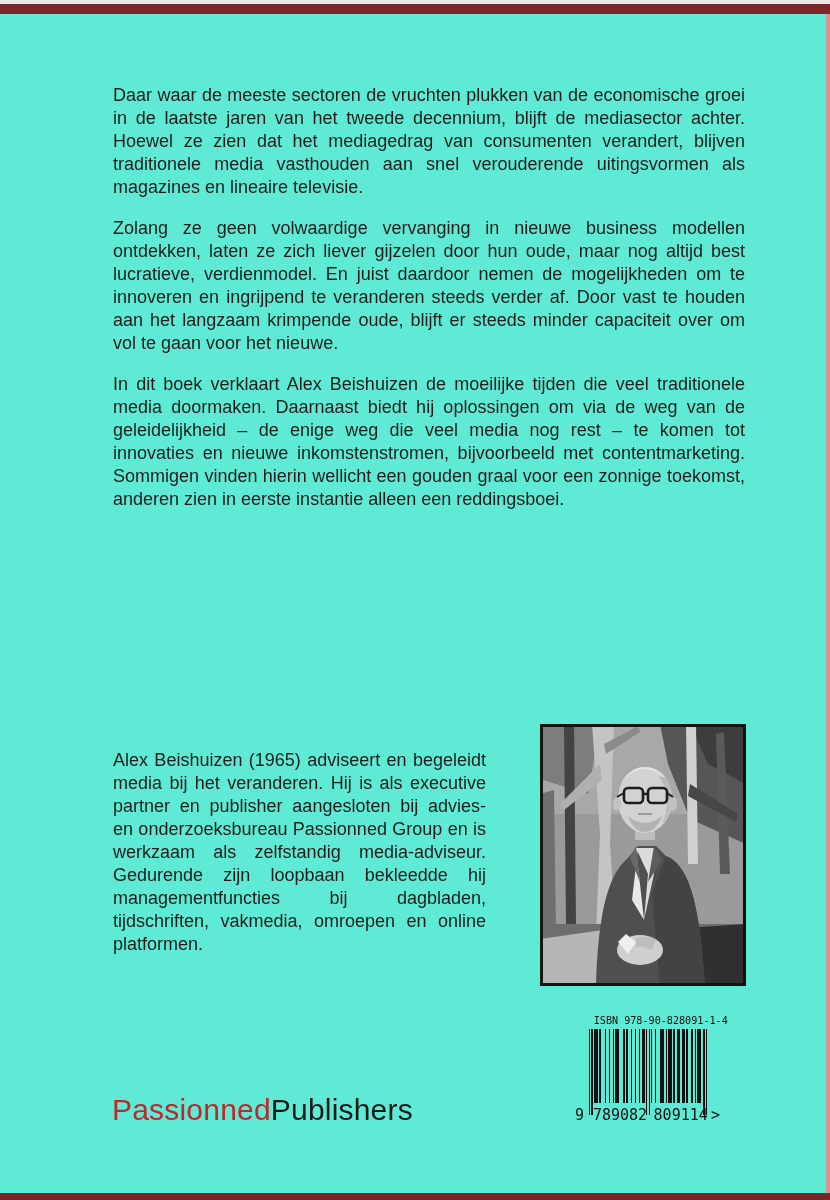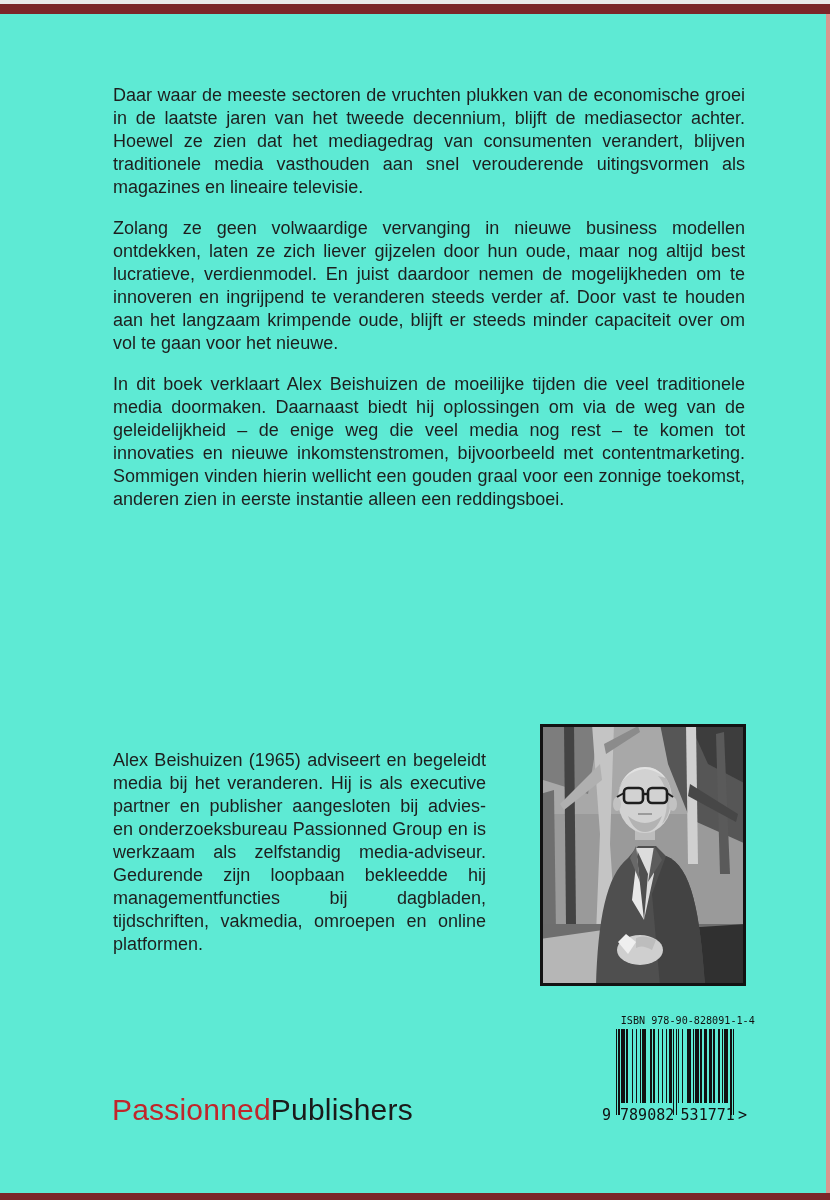--- a/index.html
+++ b/index.html
@@ -37,37 +37,37 @@
   .photo svg{display:block;width:206px;height:262px;}
 
   .logo{
     position:absolute;left:112px;top:1089px;
     font-size:30px;font-weight:400;letter-spacing:0.2px;white-space:nowrap;
     color:#1a1a1a;
   }
   .logo .p1{color:#c0262b;}
 
   .barcode-block{
-    position:absolute;left:602px;top:1010px;width:145px;
+    position:absolute;left:575px;top:1010px;width:145px;
     font-family:"DejaVu Sans Mono",monospace;color:#111;
   }
   .isbn-label{
     margin-left:14px;width:118px;text-align:center;
     font-size:11px;letter-spacing:0;white-space:nowrap;
     transform:scaleX(0.92);transform-origin:center;
     margin-bottom:2px;
   }
   .bars-wrap{margin-left:14px;width:118px;height:86px;}
   .bars-wrap svg{display:block;}
   .digits{
     display:flex;align-items:flex-start;
     margin-top:-9px;font-size:15px;line-height:18px;
   }
   .d-lead{width:13px;text-align:left;background:transparent;}
-  .d-g1{width:55px;margin-left:5px;text-align:center;}
+  .d-g1{width:55px;margin-left:5px;}
   .d-g2{width:55px;margin-left:6px;text-align:center;}
   .d-arrow{margin-left:3px;}
 </style>
 </head>
 <body>
 
 <div class="page">
 
   <div class="bar top" style="background-color: rgb(123, 38, 41);"></div>
   <div class="edge-right" style="background-color: rgb(217, 150, 143);"></div>
@@ -186,19 +186,19 @@
           <rect x="87" y="0" width="1" height="74"></rect>
           <rect x="88" y="0" width="1" height="74"></rect>
           <rect x="89" y="0" width="1" height="74"></rect>
           <rect x="92" y="0" width="1" height="86"></rect>
           <rect x="94" y="0" width="1" height="86"></rect>
         </svg>
     </div>
     <div class="digits">
       <span class="d-lead">9</span>
       <span class="d-g1">789082</span>
-      <span class="d-g2">531771</span>
+      <span class="d-g2">809114</span>
       <span class="d-arrow">&gt;</span>
     </div>
   </div>
 
   <div class="bar bottom" style="background-color: rgb(123, 38, 41);"></div>
 </div>
 
 </body></html>

